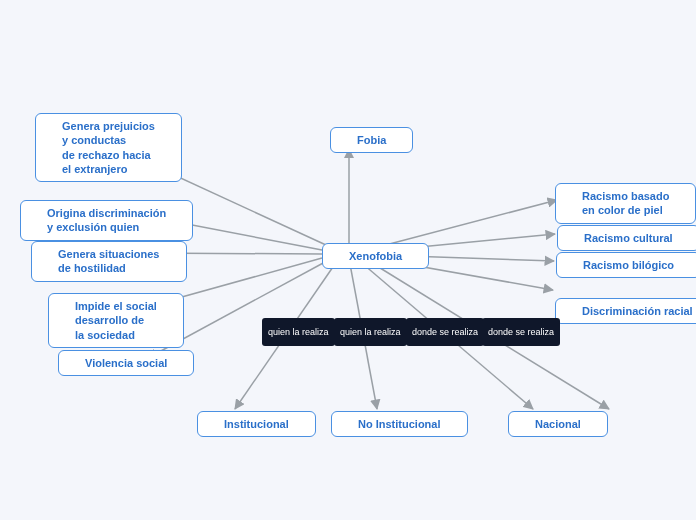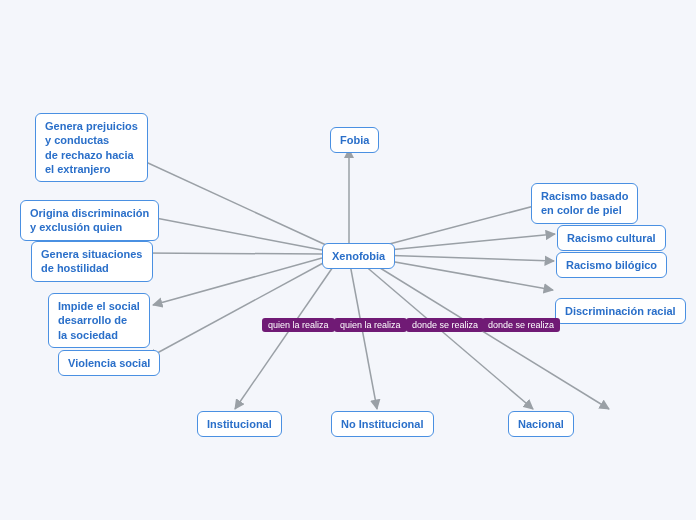--- a/index.html
+++ b/index.html
@@ -1,19 +1,19 @@
 <!DOCTYPE html>
 <html><head>
 <meta charset="utf-8">
 <style>
   html,body{margin:0;padding:0;width:696px;height:520px;background:#f4f6fb;font-family:Arial,Helvetica,sans-serif;font-size:11px;color:#2a6fc9;overflow:hidden}
   .canvas{position:relative;width:696px;height:520px}
   svg{position:absolute;left:0;top:0;width:696px;height:520px;pointer-events:none}
-  .node{position:absolute;background:#fff;border:1.5px solid #4a90e2;border-radius:6px;padding:5px 9px;line-height:1.3;font-weight:600;white-space:nowrap}
-  .label{position:absolute;background:#701a75;color:#fff;border-radius:3px;padding:2px 6px;font-size:9px;font-weight:400;white-space:nowrap}
+  .node{position:absolute;background:#fff;border:1.5px solid #4a90e2;border-radius:6px;padding:5px 26px;line-height:1.3;font-weight:600;white-space:nowrap}
+  .label{position:absolute;background:#0f172a;color:#fff;border-radius:3px;padding:9px 6px;font-size:9px;font-weight:400;white-space:nowrap}
 </style>
 </head>
 <body>
 
 <div class="canvas">
 
 <svg>
   <defs>
     <marker id="arr" viewBox="0 0 10 10" refX="9" refY="5" markerWidth="7" markerHeight="7" orient="auto-start-reverse">
       <path d="M0,0 L10,5 L0,10 z" fill="#9aa0a6"></path>
@@ -50,21 +50,21 @@
 de hostilidad</div>
 <div class="node" style="left:48px;top:293px;white-space:pre">Impide el social
 desarrollo de
 la sociedad</div>
 <div class="node" style="left:58px;top:350px">Violencia social</div>
 
 <div class="node" style="left:197px;top:411px">Institucional</div>
 <div class="node" style="left:508px;top:411px">Nacional</div>
 <div class="node" style="left:331px;top:411px">No Institucional</div>
 
-<div class="node" style="left:531px;top:183px;white-space:pre">Racismo basado
+<div class="node" style="left:555px;top:183px;white-space:pre">Racismo basado
 en color de piel</div>
 <div class="node" style="left:557px;top:225px">Racismo cultural</div>
 <div class="node" style="left:556px;top:252px">Racismo bilógico</div>
 <div class="node" style="left:555px;top:298px">Discriminación racial</div>
 
 <div class="label" style="left:262px;top:318px">quien la realiza</div>
 <div class="label" style="left:334px;top:318px">quien la realiza</div>
 <div class="label" style="left:406px;top:318px">donde se realiza</div>
 <div class="label" style="left:482px;top:318px">donde se realiza</div>
 

